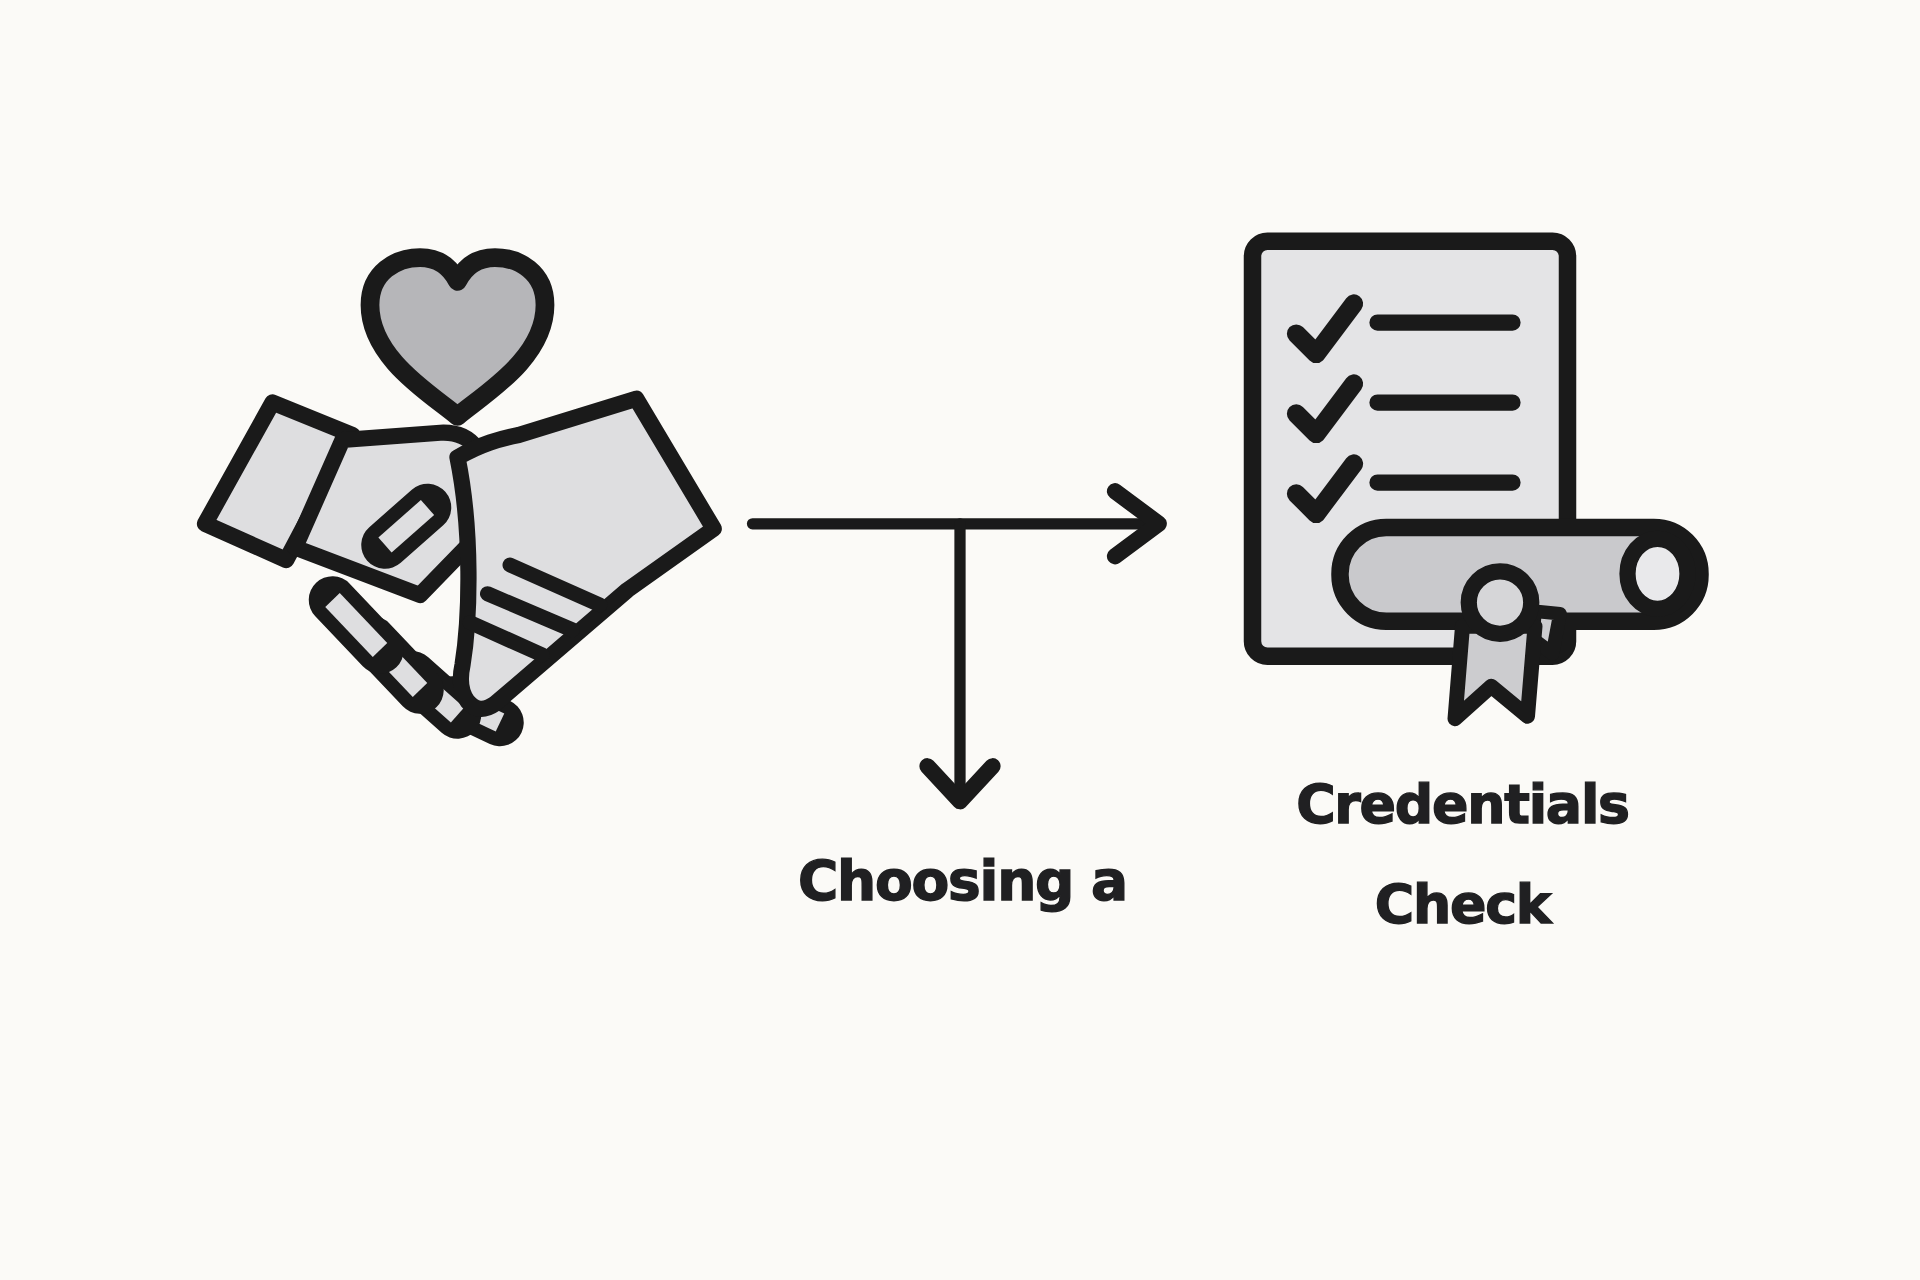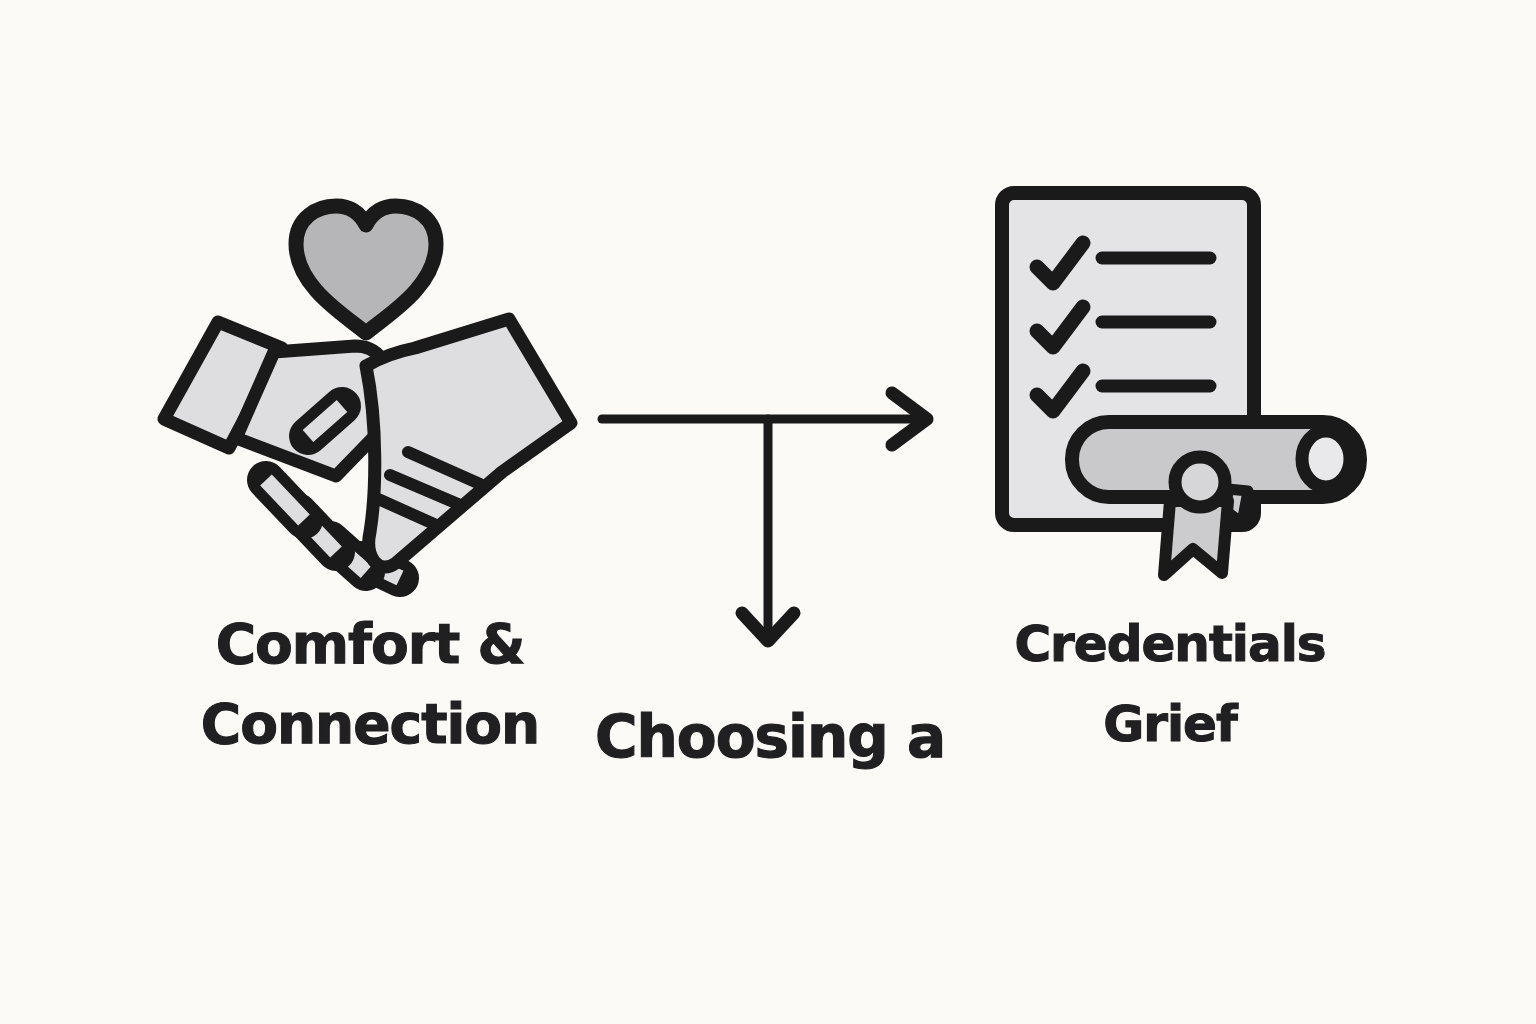--- a/index.html
+++ b/index.html
@@ -34,26 +34,26 @@
     letter-spacing: -1px;
     -webkit-text-stroke: 1.1px #202022;
   }
   .label span { display: block; }
 
   .label-left {
     left: 130px; top: 604px; width: 480px;
     font-size: 55px; line-height: 80px;
   }
   .label-center {
-    left: 500px; top: 696px; width: 540px;
-    font-size: 58px; line-height: 83px;
+    left: 500px; top: 664px; width: 540px;
+    font-size: 44px; line-height: 83px;
   }
   .label-right {
     left: 940px; top: 604px; width: 460px;
-    font-size: 50px; line-height: 80px;
+    font-size: 43px; line-height: 80px;
   }
 </style>
 </head>
 <body>
 
 <div class="canvas">
 
   <svg class="icon icon-handshake" width="450" height="420" viewBox="0 0 450 420" aria-hidden="true">
 
     <path class="ink" stroke-width="15" d="M216 153 C196 136 146 107 146 64 C146 38 167 26 186 26 C202 26 211 35 216 45
@@ -106,27 +106,23 @@
 
     <rect class="ink" stroke-width="14" x="92" y="247" width="288" height="75" rx="37" fill="#c9c9cc"></rect>
     <ellipse class="ink" stroke-width="13" cx="346" cy="284" rx="24" ry="28" fill="#e9e9eb"></ellipse>
 
     <path class="ink" stroke-width="11" d="M248 314 L268 316 L262 348 L246 336 Z" fill="#cccccf"></path>
     <path class="ink" stroke-width="12" d="M190 326 L184 400 L213 374 L242 398 L248 326 Z" fill="#cccccf"></path>
 
     <circle class="ink" stroke-width="13" cx="220" cy="307" r="25" fill="#d6d6d8"></circle>
   </svg>
 
-  <div class="label label-left">
-    <span>Comfort &amp;</span>
-    <span>Connection</span>
-  </div>
 
   <div class="label label-center">
     <span>Choosing a</span>
   </div>
 
   <div class="label label-right">
     <span>Credentials</span>
-    <span>Grief</span>
+    <span>Check</span>
   </div>
 
 </div>
 
 </body></html>

